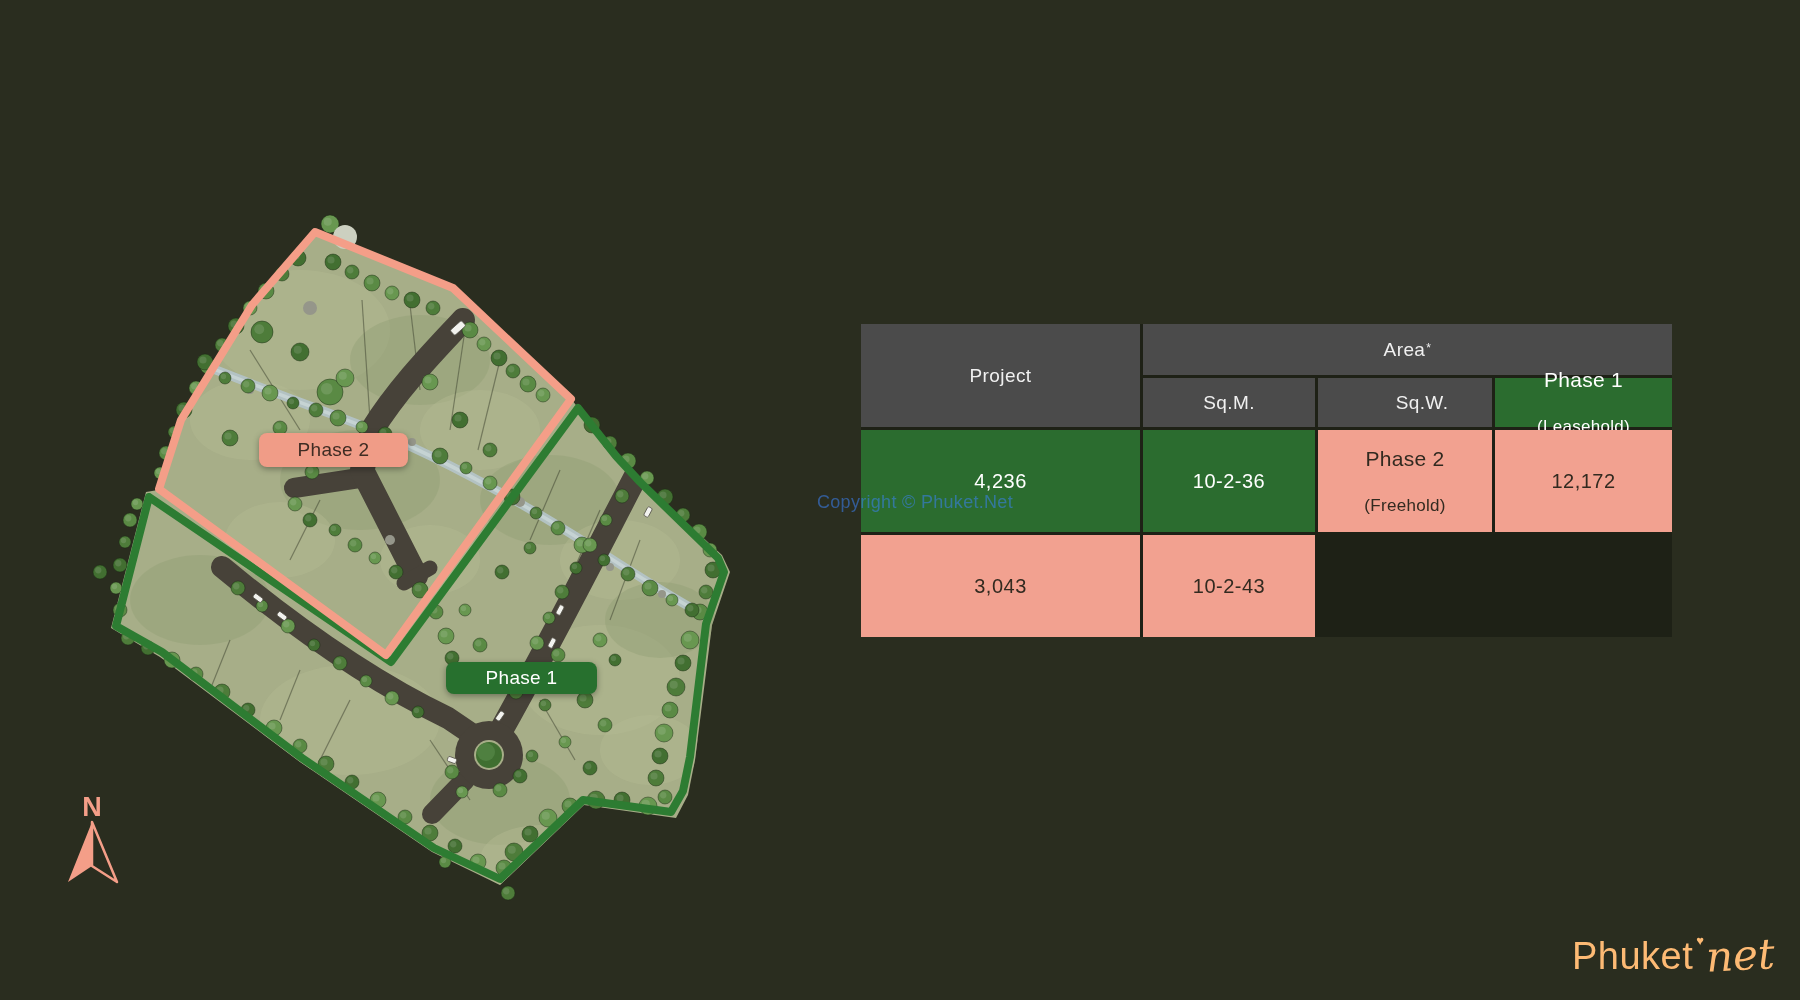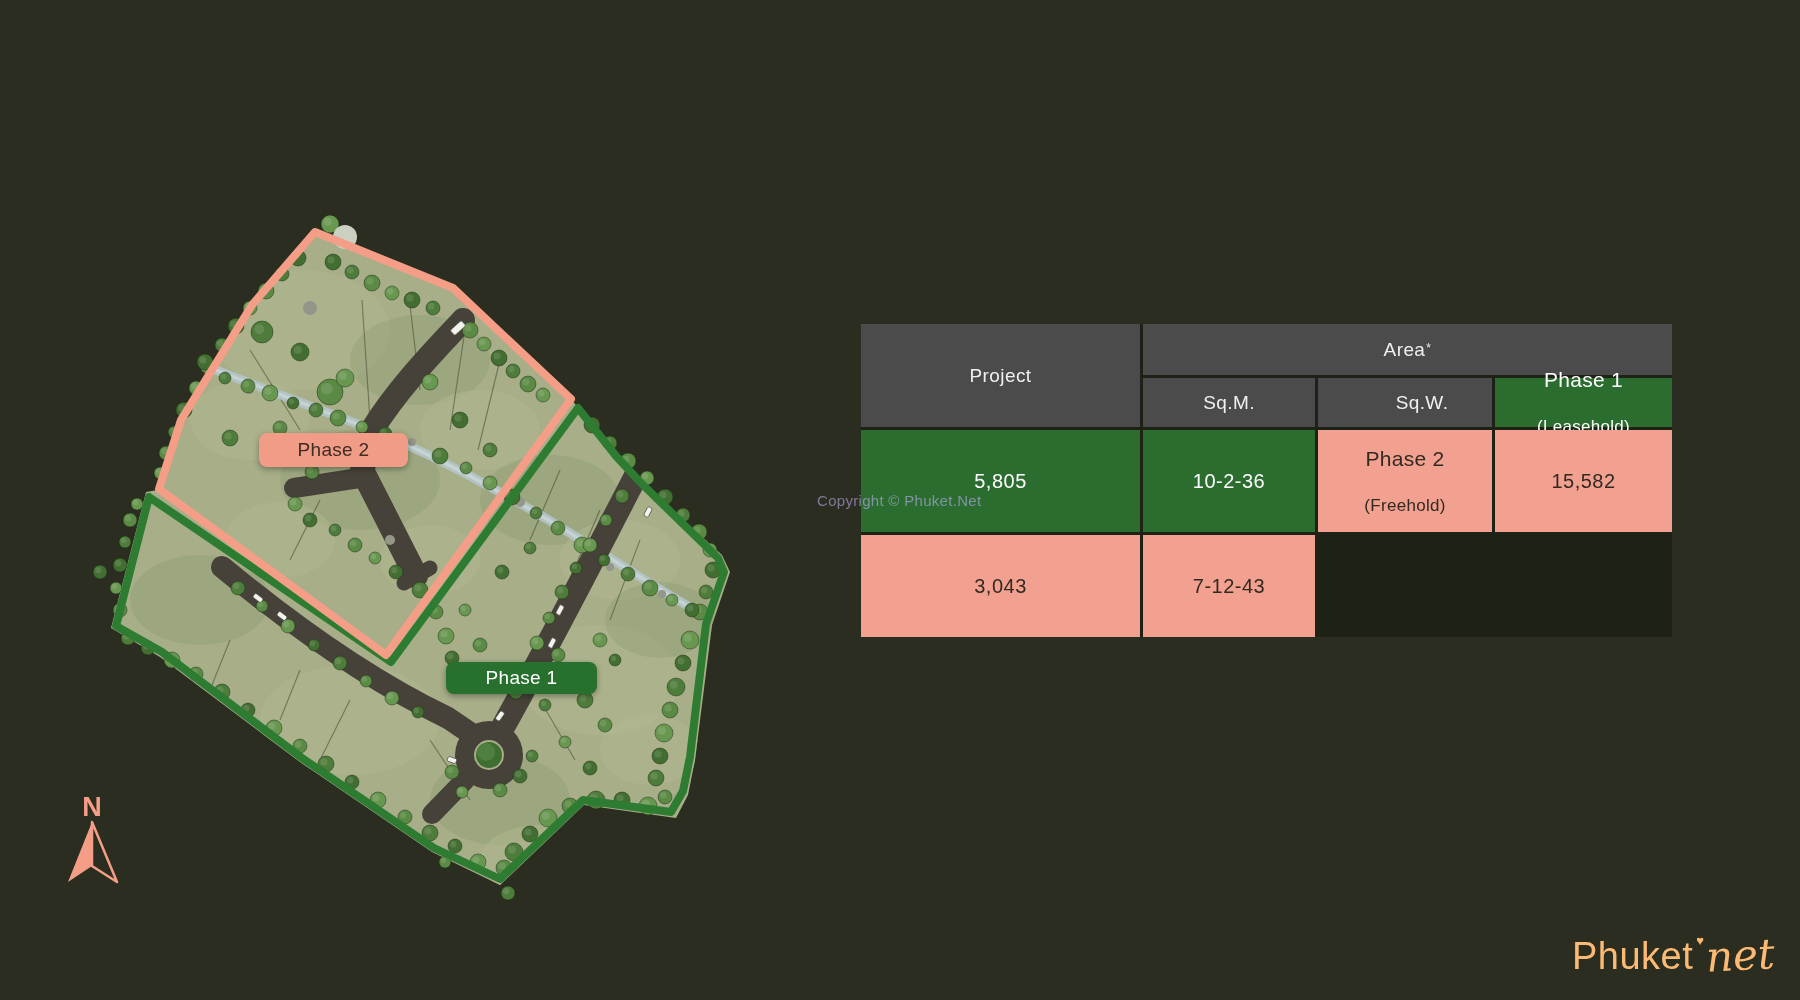--- a/index.html
+++ b/index.html
@@ -31,22 +31,22 @@
   .c-sub1{grid-column:2;grid-row:2;}
   .c-sub2{grid-column:3;grid-row:2;padding-left:34px;}
   .c-sub3{grid-column:4;grid-row:2;}
   .row-green{background:#2b6c2f;color:#ffffff;}
   .row-salmon{background:#f2a190;color:#322a20;}
   .phase-name{font-size:21px;font-weight:500;letter-spacing:.3px;line-height:24px;}
   .tenure{font-size:17px;letter-spacing:.3px;line-height:21px;margin-top:24px;}
   .val{font-size:20px;font-weight:500;letter-spacing:.5px;}
   
   #watermark{
-    position:absolute;left:817px;top:492px;font-size:15px;letter-spacing:.3px;
-    color:#c4b5fd;opacity:.55;z-index:5;white-space:nowrap;
+    position:absolute;left:817px;top:492px;font-size:18px;letter-spacing:.3px;
+    color:#3b82f6;opacity:.55;z-index:5;white-space:nowrap;
   }
   #logo{
     position:absolute;left:1572px;top:934px;z-index:5;color:#fdba74;
     display:flex;align-items:flex-start;white-space:nowrap;
   }
   #logo .brand{font-size:38px;font-weight:400;letter-spacing:.5px;line-height:44px;}
   #logo .heart{font-size:13px;line-height:13px;margin:0 2px 7px 3px;}
   #logo .tld{
     font-family:"DejaVu Serif", serif;font-style:italic;font-size:42px;line-height:44px;
     transform:rotate(-3deg);margin-bottom:1px;
@@ -468,30 +468,30 @@
   <div class="cell head c-area">
     <span>Area</span>
       <sup>*</sup>
   </div>
   <div class="cell head c-sub2">Sq.W.</div>
 
   <div class="cell row-green">
     <div class="phase-name">Phase 1</div>
     <div class="tenure">(Leasehold)</div>
   </div>
-  <div class="cell row-green val">5,805</div>
+  <div class="cell row-green val">4,236</div>
   <div class="cell row-green val">10-2-36</div>
 
   <div class="cell row-salmon">
     <div class="phase-name">Phase 2</div>
     <div class="tenure">(Freehold)</div>
   </div>
-  <div class="cell row-salmon val">15,582</div>
+  <div class="cell row-salmon val">12,172</div>
   <div class="cell row-salmon val">3,043</div>
-  <div class="cell row-salmon val">7-12-43</div>
+  <div class="cell row-salmon val">10-2-43</div>
 </div>
 
 <div id="watermark">Copyright © Phuket.Net</div>
 <div id="logo">
   <span class="brand">Phuket</span>
   <span class="heart">♥</span>
   <span class="tld">net</span>
 </div>
 
 </body></html>

